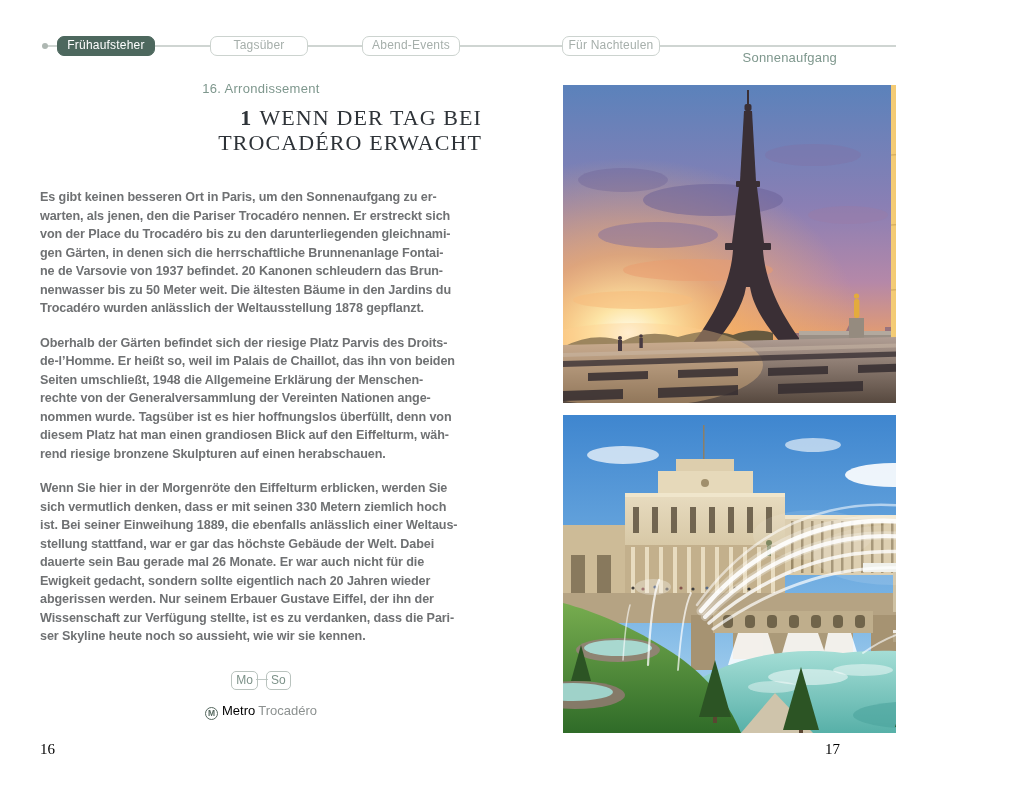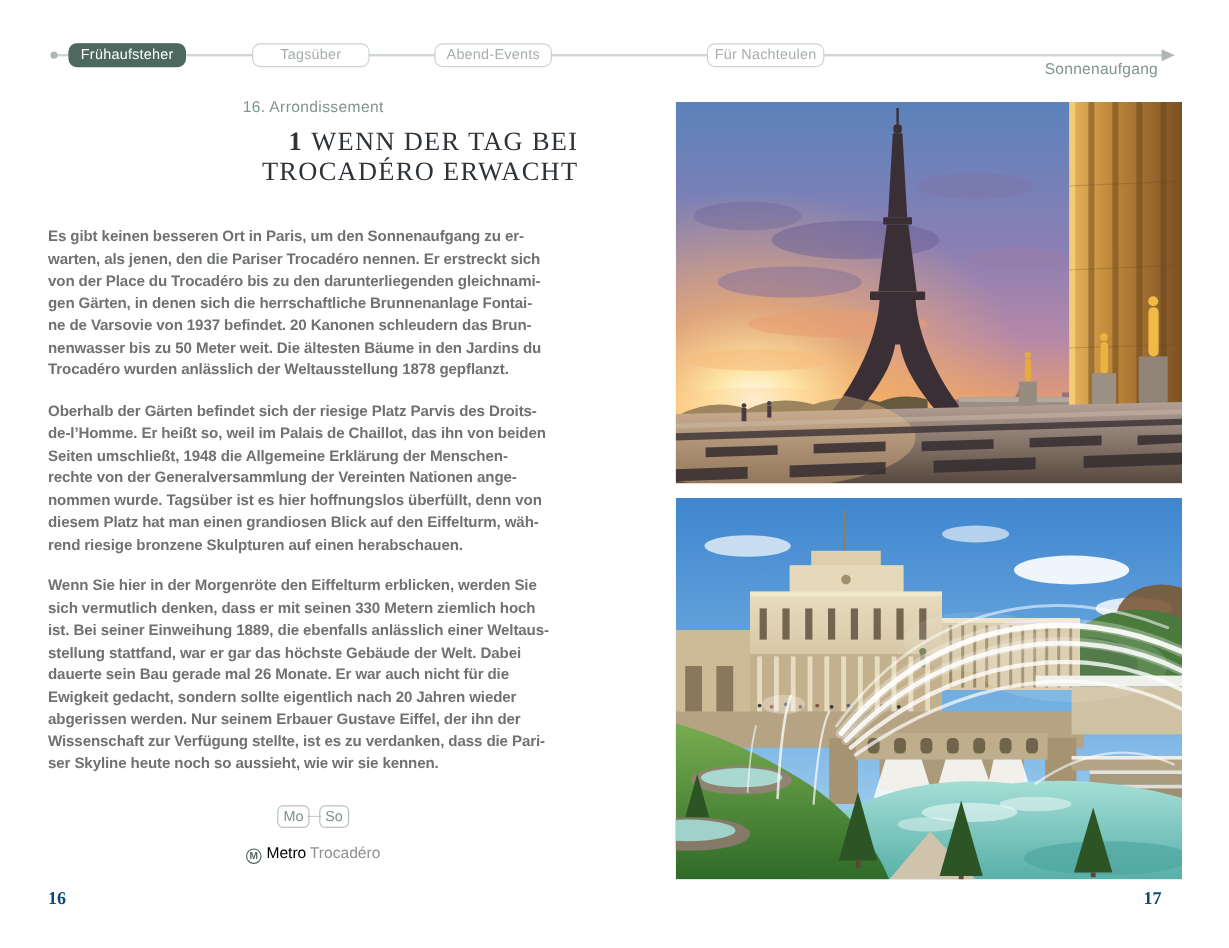--- a/index.html
+++ b/index.html
@@ -1,28 +1,28 @@
 <!DOCTYPE html>
 <html><head>
 <meta charset="utf-8">
 <style>
   html,body { margin:0; padding:0; }
   body { background:#ffffff; font-family:"Liberation Sans", sans-serif; }
-  .page { position:relative; width:1024px; height:790px; background:#ffffff; overflow:hidden; }
+  .page { position:relative; width:896px; height:790px; background:#ffffff; overflow:hidden; }
 
   
   .tl-line  { position:absolute; left:46px; top:45px; width:924px; height:2px; background:#cfd5d2; z-index:1; }
   .tl-dot   { position:absolute; left:42px; top:43px; width:6px; height:6px; border-radius:50%; background:#aeb7b2; z-index:2; }
   .tl-arrow { position:absolute; left:968px; top:41px; width:0; height:0;
               border-left:11px solid #aeb7b2; border-top:5px solid transparent; border-bottom:5px solid transparent; z-index:2; }
   .pill { position:absolute; top:36px; width:98px; height:20px; box-sizing:border-box;
           border:1.5px solid #ccd3cf; border-radius:7px; background:#fff; color:#a6afab;
           font-size:12px; line-height:17px; text-align:center; letter-spacing:0.2px; z-index:2; cursor:default; }
   .pill.active { background:#4d685e; border-color:#4d685e; color:#ffffff; }
-  .pill.p1 { left:57px; } .pill.p2 { left:210px; } .pill.p3 { left:362px; } .pill.p4 { left:589px; }
+  .pill.p1 { left:57px; } .pill.p2 { left:210px; } .pill.p3 { left:362px; } .pill.p4 { left:562px; }
   .category-label { position:absolute; top:50px; right:59px; font-size:13px; color:#7e978d; letter-spacing:0.2px; }
 
   
   .text-col { position:absolute; left:40px; top:81px; width:442px; }
   .kicker { text-align:center; font-size:13px; color:#7e978d; margin:0 0 9px; letter-spacing:0.3px; }
   h1.title { margin:0 0 33px; text-align:right; font-family:"Liberation Serif", serif; font-weight:400;
              color:#2e3338; font-size:22px; line-height:25px; letter-spacing:1.1px; }
   h1.title .num { font-weight:700; margin-right:7px; }
   h1.title .tline { display:block; }
   .para { margin:0 0 16px; font-size:12.6px; letter-spacing:-0.1px; line-height:18.5px;
@@ -32,22 +32,22 @@
                padding:1px 4px 2px; color:#7c9188; background:#fff; }
   .day-sep { color:#b9c3be; margin:0 -2px; position:relative; top:-1px; }
   .metro { text-align:center; font-size:13px; color:#8c9190; line-height:16px; }
   .metro-icon { display:inline-block; width:13px; height:13px; line-height:11px; box-sizing:border-box;
                 border:1.3px solid #54675e; border-radius:50%; font-size:8.5px; font-weight:bold;
                 color:#54675e; text-align:center; vertical-align:-1px; margin-right:4px; }
   .metro-label { font-weight:normal; color:#000000; }
   .metro-station { margin-left:3px; }
 
   
-  .folio { position:absolute; bottom:32px; font-family:"Liberation Serif", serif; font-weight:700;
-           font-size:15px; color:#0c4a6e; }
+  .folio { position:absolute; bottom:32px; font-family:"Liberation Serif", serif; font-weight:400;
+           font-size:15px; color:#000000; }
   .folio.left { left:40px; } .folio.right { right:56px; }
 
   
   .photo { position:absolute; left:563px; width:422px; height:318px; overflow:hidden; }
   .photo.top { top:85px; } .photo.bottom { top:415px; }
   .photo svg { display:block; width:100%; height:100%; }
 </style>
 </head>
 <body>
 

